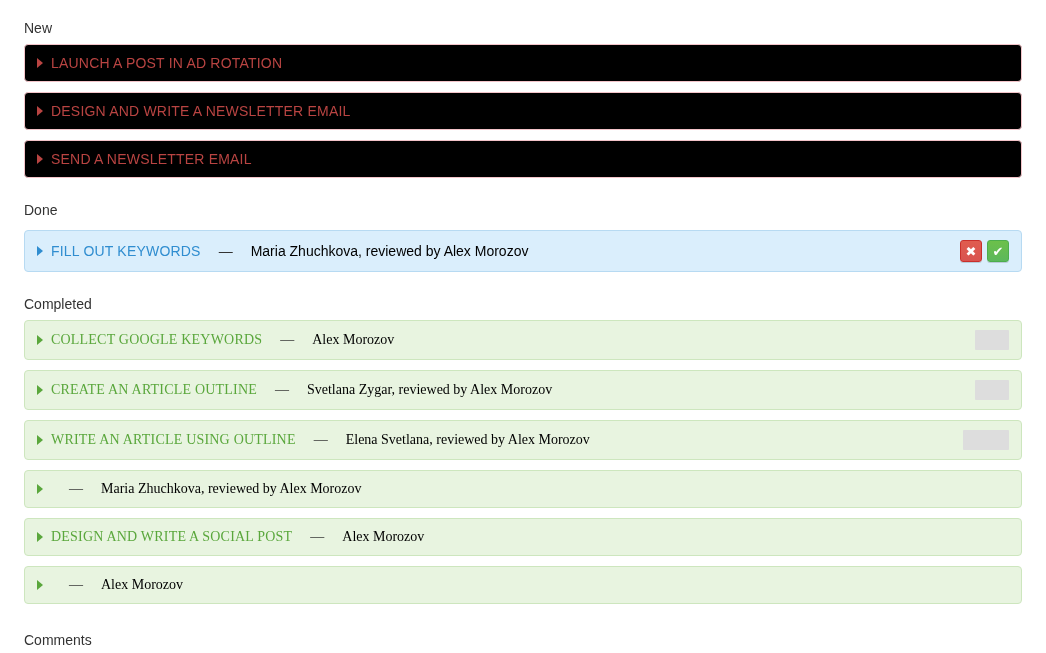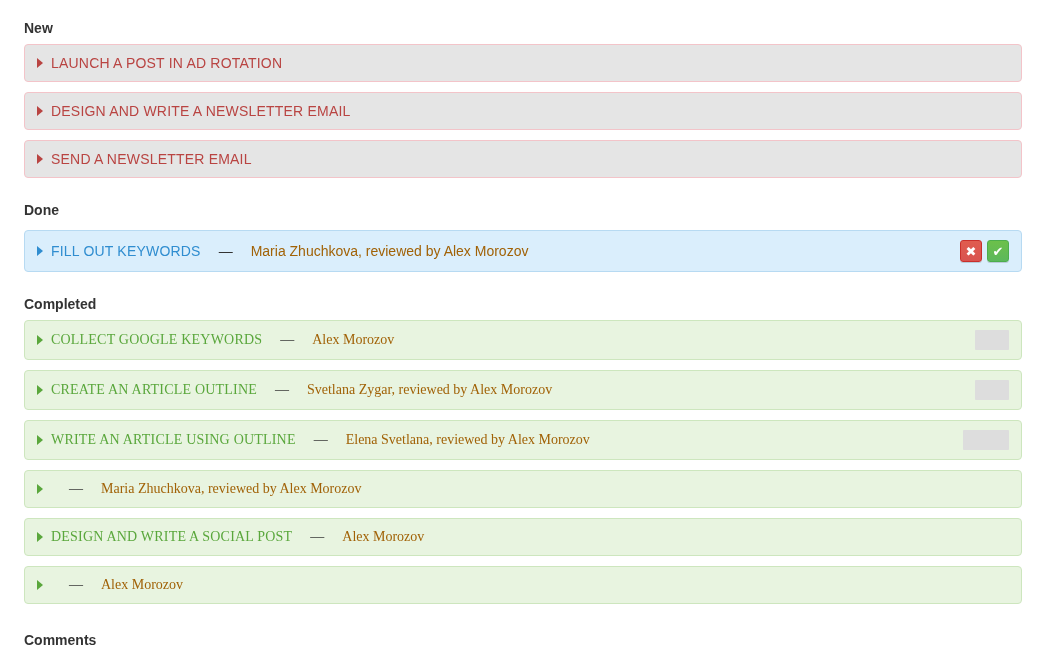--- a/index.html
+++ b/index.html
@@ -5,21 +5,21 @@
   * { box-sizing: border-box; }
   body {
     margin: 0;
     padding: 10px 24px;
     font-family: "Helvetica Neue", Helvetica, Arial, sans-serif;
     font-size: 14px;
     color: #333;
     background: #fff;
   }
   .section-header {
-    font-weight: 700;
+    font-weight: 400;
     font-size: 14px;
     margin: 10px 0 8px 0;
     color: #333;
   }
   .section-header.lg {
     font-size: 14px;
     margin-top: 28px;
   }
   .task-row {
     display: flex;
@@ -38,39 +38,39 @@
   }
   .task-row .title {
     font-weight: 400;
     letter-spacing: 0.2px;
   }
   .task-row .dash {
     margin: 0 18px;
     color: #333;
   }
   .task-row .assignee {
-    color: #a16207;
+    color: #000000;
   }
   .task-row .spacer { flex: 1 1 auto; }
   .task-row .actions { display: flex; gap: 5px; align-items:center; }
   .btn-sq {
     width: 22px; height: 22px;
     border-radius: 3px;
     display: inline-flex; align-items:center; justify-content:center;
     box-shadow: 0 1px 0 rgba(0,0,0,0.15);
     cursor: pointer;
     font-size: 13px;
     color: #fff;
   }
   .btn-red { background: linear-gradient(#e05c4f,#d9534f); border:1px solid #c9302c; }
   .btn-green { background: linear-gradient(#6cc04a,#5cb85c); border:1px solid #4cae4c; }
 
   
   .v-new {
-    background: #e5e5e5;
+    background: #000000;
     border-color: #f3c4c9;
   }
   .v-new .title, .v-new .chev svg path { color:#b94442; fill:#b94442; }
 
   .v-done {
     background: #daeefc;
     border-color: #b7daf2;
     margin-top: 12px;
   }
   .v-done .title { color:#2f8dd0; }

